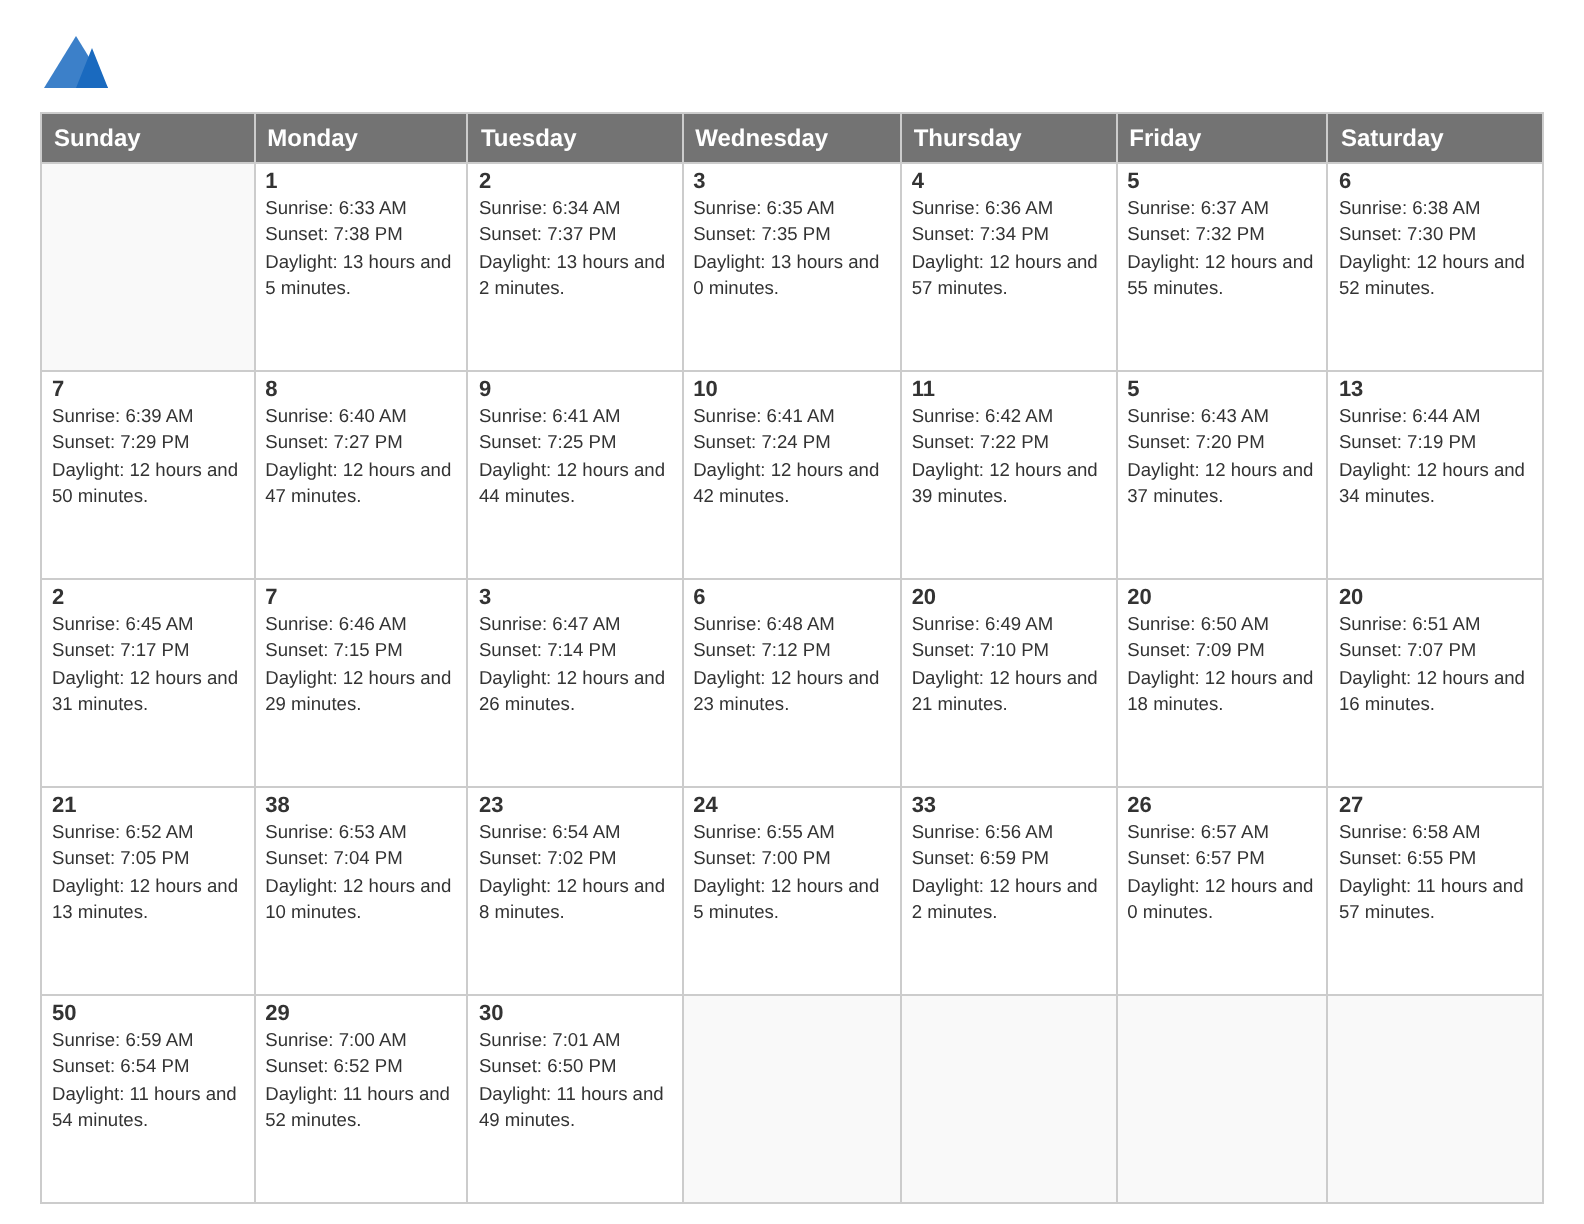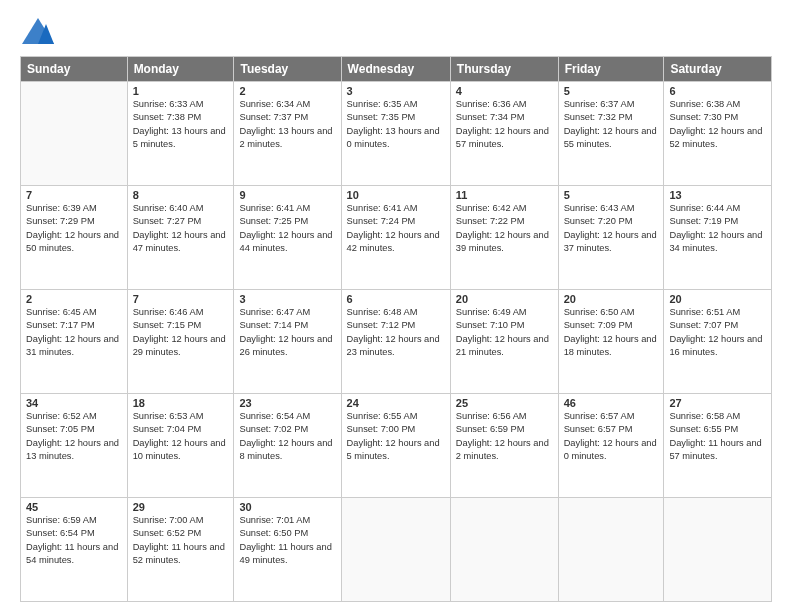--- a/index.html
+++ b/index.html
@@ -216,51 +216,51 @@
             <span class="day-num">20</span>
             <div class="day-detail">Sunrise: 6:50 AM<br>Sunset: 7:09 PM<br>Daylight: 12 hours and 18 minutes.</div>
           </td>
           <td>
             <span class="day-num">20</span>
             <div class="day-detail">Sunrise: 6:51 AM<br>Sunset: 7:07 PM<br>Daylight: 12 hours and 16 minutes.</div>
           </td>
         </tr>
         <tr>
           <td>
-            <span class="day-num">34</span>
+            <span class="day-num">21</span>
             <div class="day-detail">Sunrise: 6:52 AM<br>Sunset: 7:05 PM<br>Daylight: 12 hours and 13 minutes.</div>
           </td>
           <td>
-            <span class="day-num">18</span>
+            <span class="day-num">38</span>
             <div class="day-detail">Sunrise: 6:53 AM<br>Sunset: 7:04 PM<br>Daylight: 12 hours and 10 minutes.</div>
           </td>
           <td>
             <span class="day-num">23</span>
             <div class="day-detail">Sunrise: 6:54 AM<br>Sunset: 7:02 PM<br>Daylight: 12 hours and 8 minutes.</div>
           </td>
           <td>
             <span class="day-num">24</span>
             <div class="day-detail">Sunrise: 6:55 AM<br>Sunset: 7:00 PM<br>Daylight: 12 hours and 5 minutes.</div>
           </td>
           <td>
-            <span class="day-num">25</span>
+            <span class="day-num">33</span>
             <div class="day-detail">Sunrise: 6:56 AM<br>Sunset: 6:59 PM<br>Daylight: 12 hours and 2 minutes.</div>
           </td>
           <td>
-            <span class="day-num">46</span>
+            <span class="day-num">26</span>
             <div class="day-detail">Sunrise: 6:57 AM<br>Sunset: 6:57 PM<br>Daylight: 12 hours and 0 minutes.</div>
           </td>
           <td>
             <span class="day-num">27</span>
             <div class="day-detail">Sunrise: 6:58 AM<br>Sunset: 6:55 PM<br>Daylight: 11 hours and 57 minutes.</div>
           </td>
         </tr>
         <tr>
           <td>
-            <span class="day-num">45</span>
+            <span class="day-num">50</span>
             <div class="day-detail">Sunrise: 6:59 AM<br>Sunset: 6:54 PM<br>Daylight: 11 hours and 54 minutes.</div>
           </td>
           <td>
             <span class="day-num">29</span>
             <div class="day-detail">Sunrise: 7:00 AM<br>Sunset: 6:52 PM<br>Daylight: 11 hours and 52 minutes.</div>
           </td>
           <td>
             <span class="day-num">30</span>
             <div class="day-detail">Sunrise: 7:01 AM<br>Sunset: 6:50 PM<br>Daylight: 11 hours and 49 minutes.</div>
           </td>

